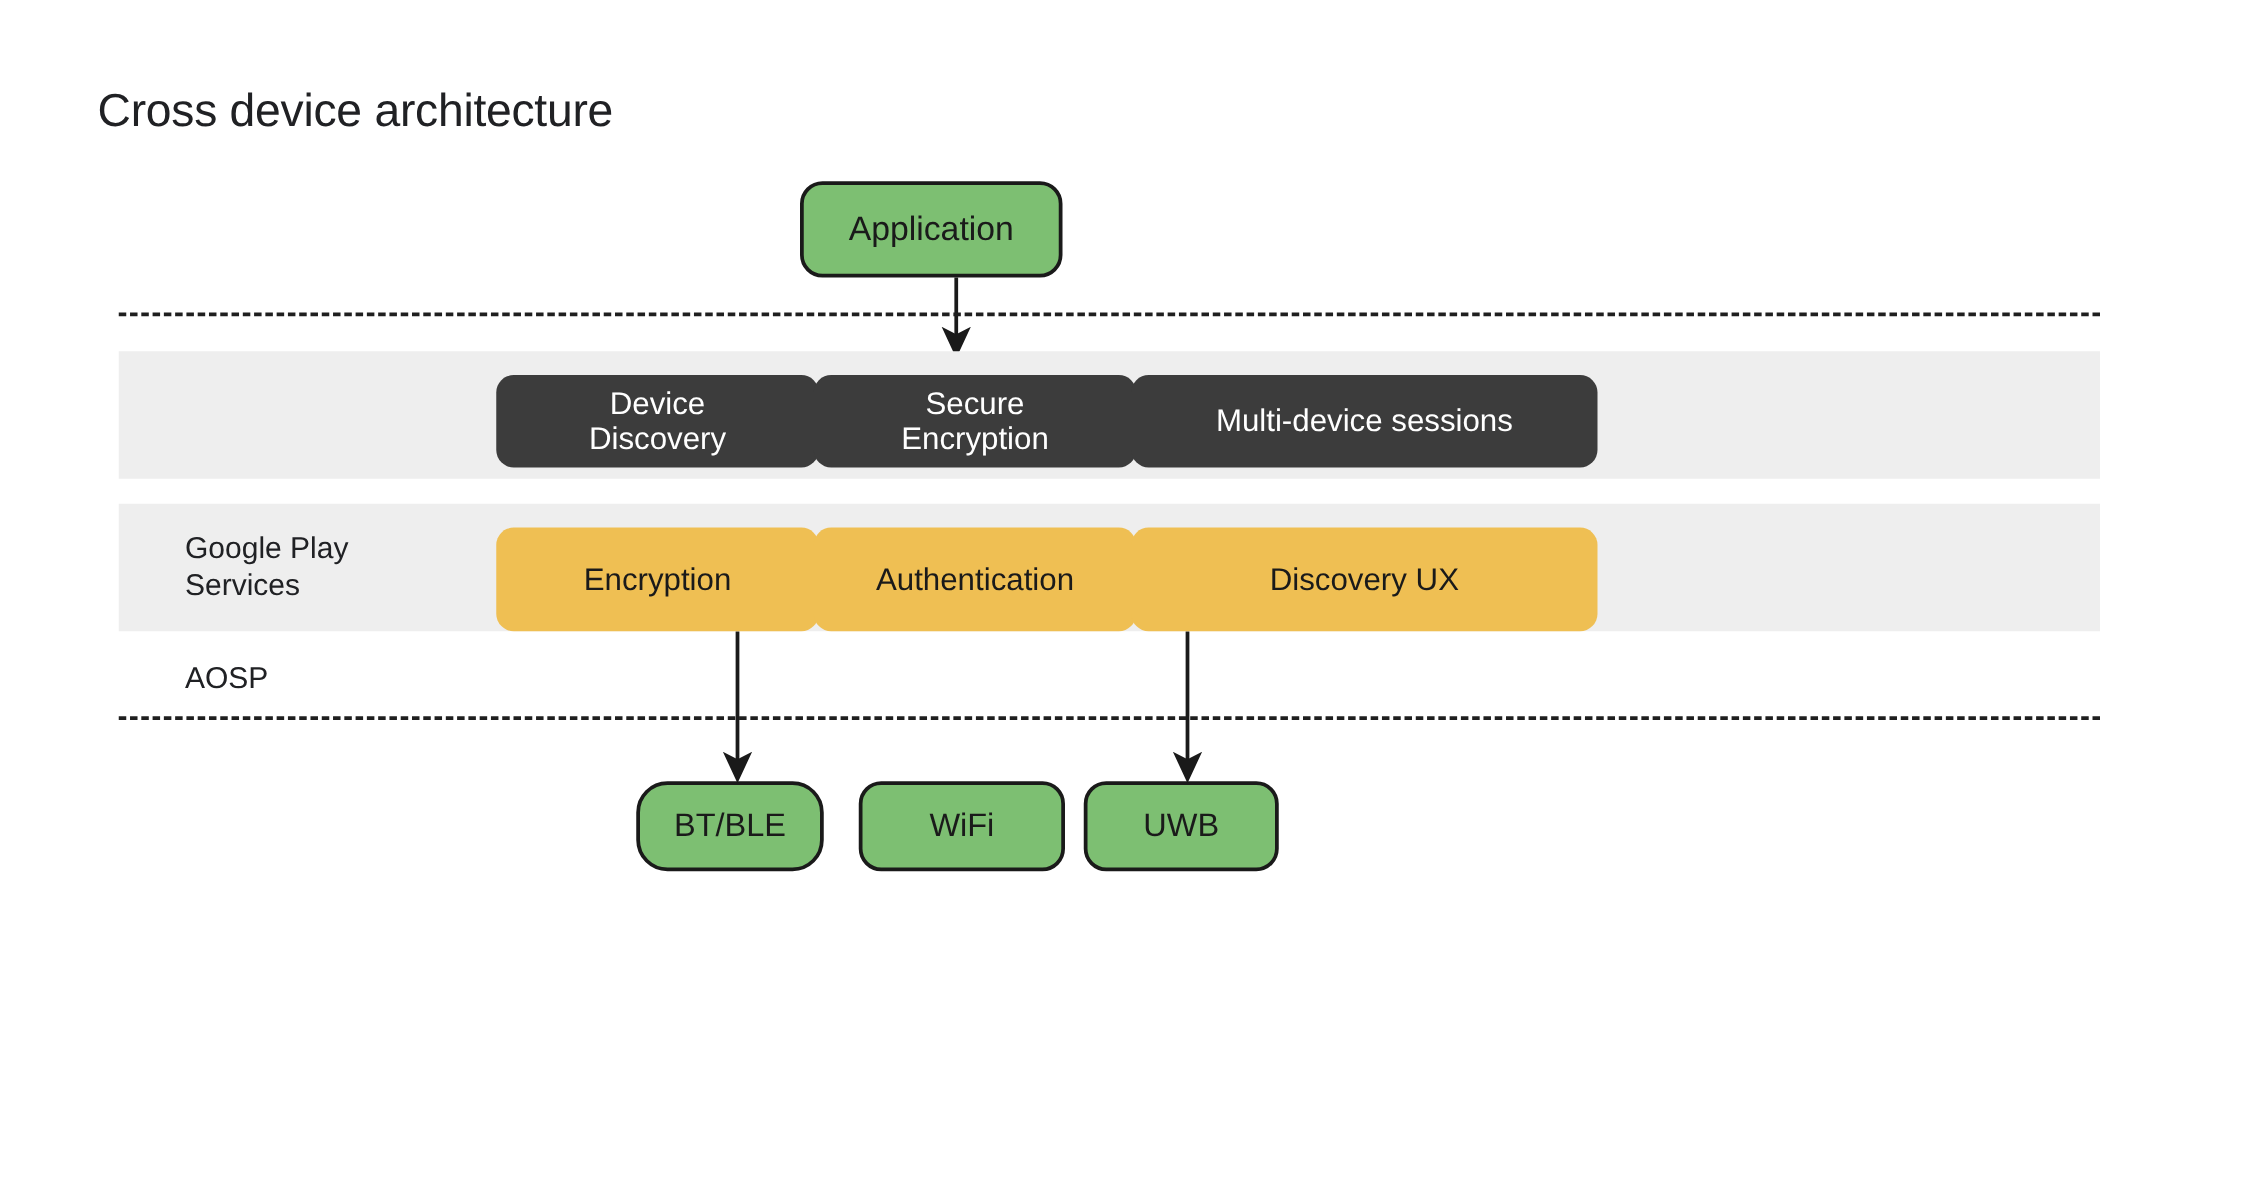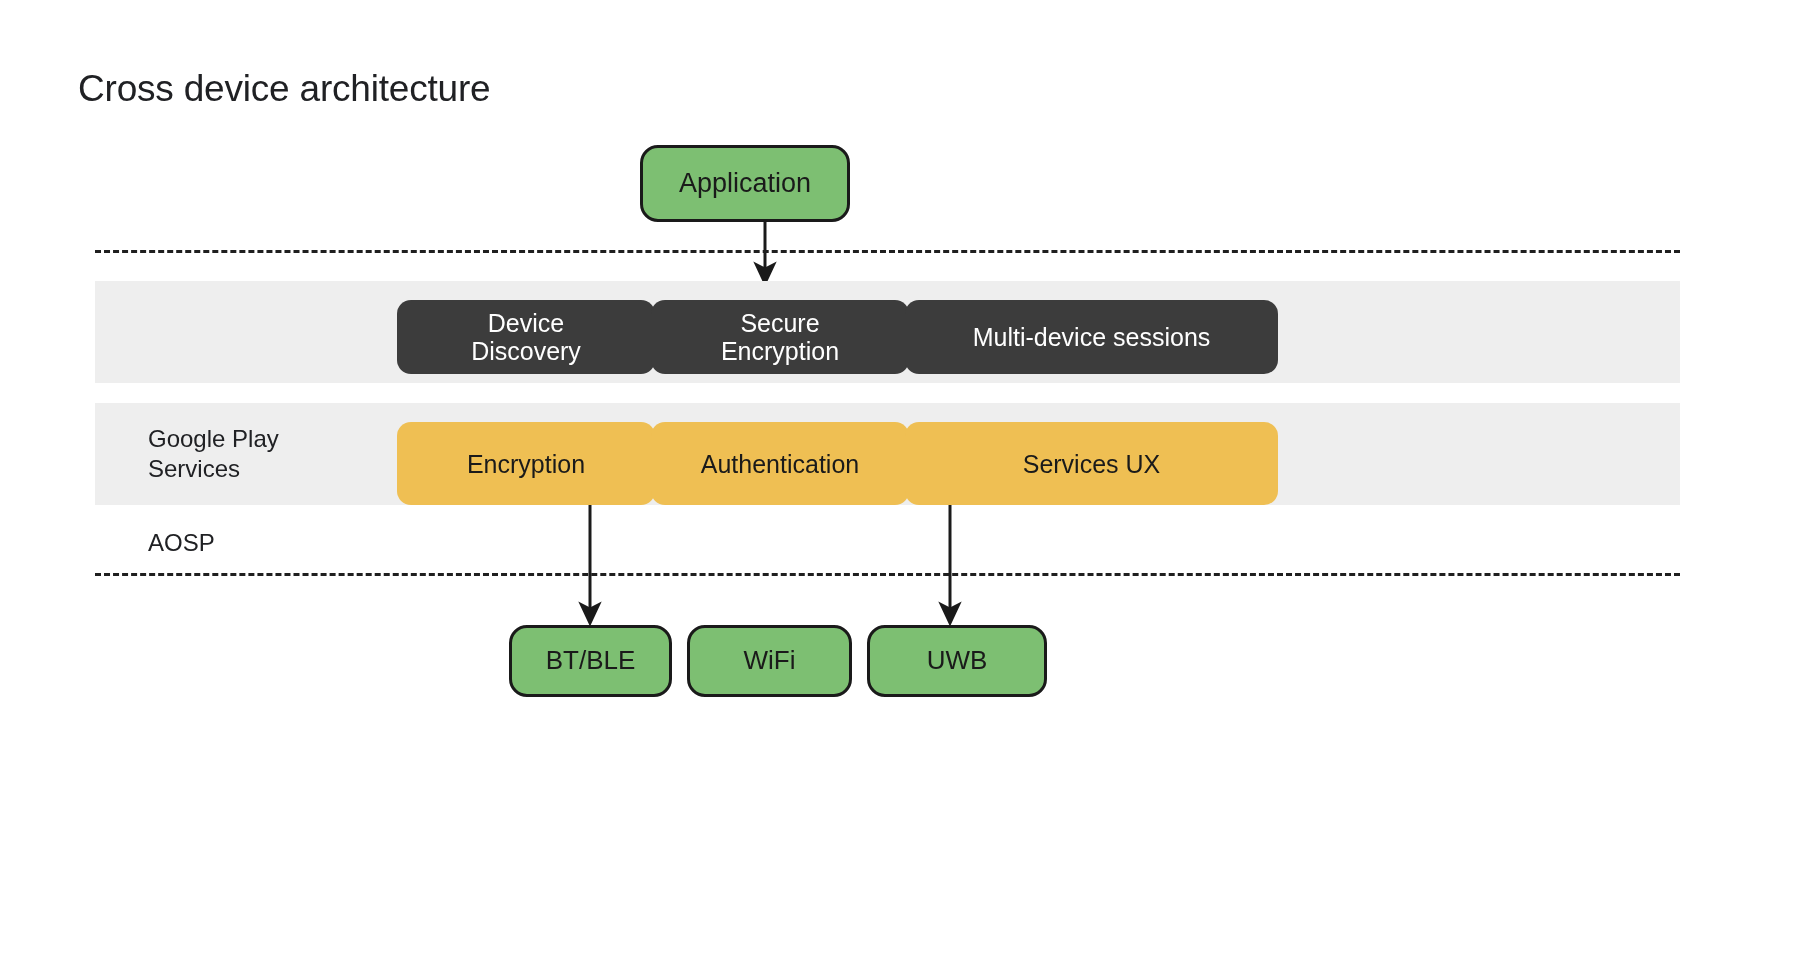--- a/index.html
+++ b/index.html
@@ -128,23 +128,23 @@
 
   .node-radio {
     top: 625px;
     height: 72px;
     background: #7DBF72;
     border: 3px solid #1a1a1a;
     border-radius: 18px;
     font-size: 26px;
     color: #1a1a1a;
   }
-  .radio-0 { left: 509px; width: 163px; }
+  .radio-0 { left: 509px; width: 150px; border-radius: 25px; }
   .radio-1 { left: 687px; width: 165px; }
-  .radio-2 { left: 867px; width: 180px; }
+  .radio-2 { left: 867px; width: 156px; }
 
   
   .arrow-svg {
     position: absolute;
     left: 0;
     top: 0;
     width: 1800px;
     height: 954px;
     pointer-events: none;
     overflow: visible;
@@ -186,21 +186,21 @@
 Discovery</div>
   <div class="node node-dark dark-1">Secure
 Encryption</div>
   <div class="node node-dark dark-2">Multi-device sessions</div>
 
   <div class="layer-band band-gps"></div>
   <div class="band-label label-gps">Google Play
 Services</div>
   <div class="node node-orange orange-0">Encryption</div>
   <div class="node node-orange orange-1">Authentication</div>
-  <div class="node node-orange orange-2">Services UX</div>
+  <div class="node node-orange orange-2">Discovery UX</div>
 
   <div class="label-aosp">AOSP</div>
 
   <div class="dashed-line dashed-bottom"></div>
 
   <div class="node node-radio radio-0">BT/BLE</div>
   <div class="node node-radio radio-1">WiFi</div>
   <div class="node node-radio radio-2">UWB</div>
 
 </div>

